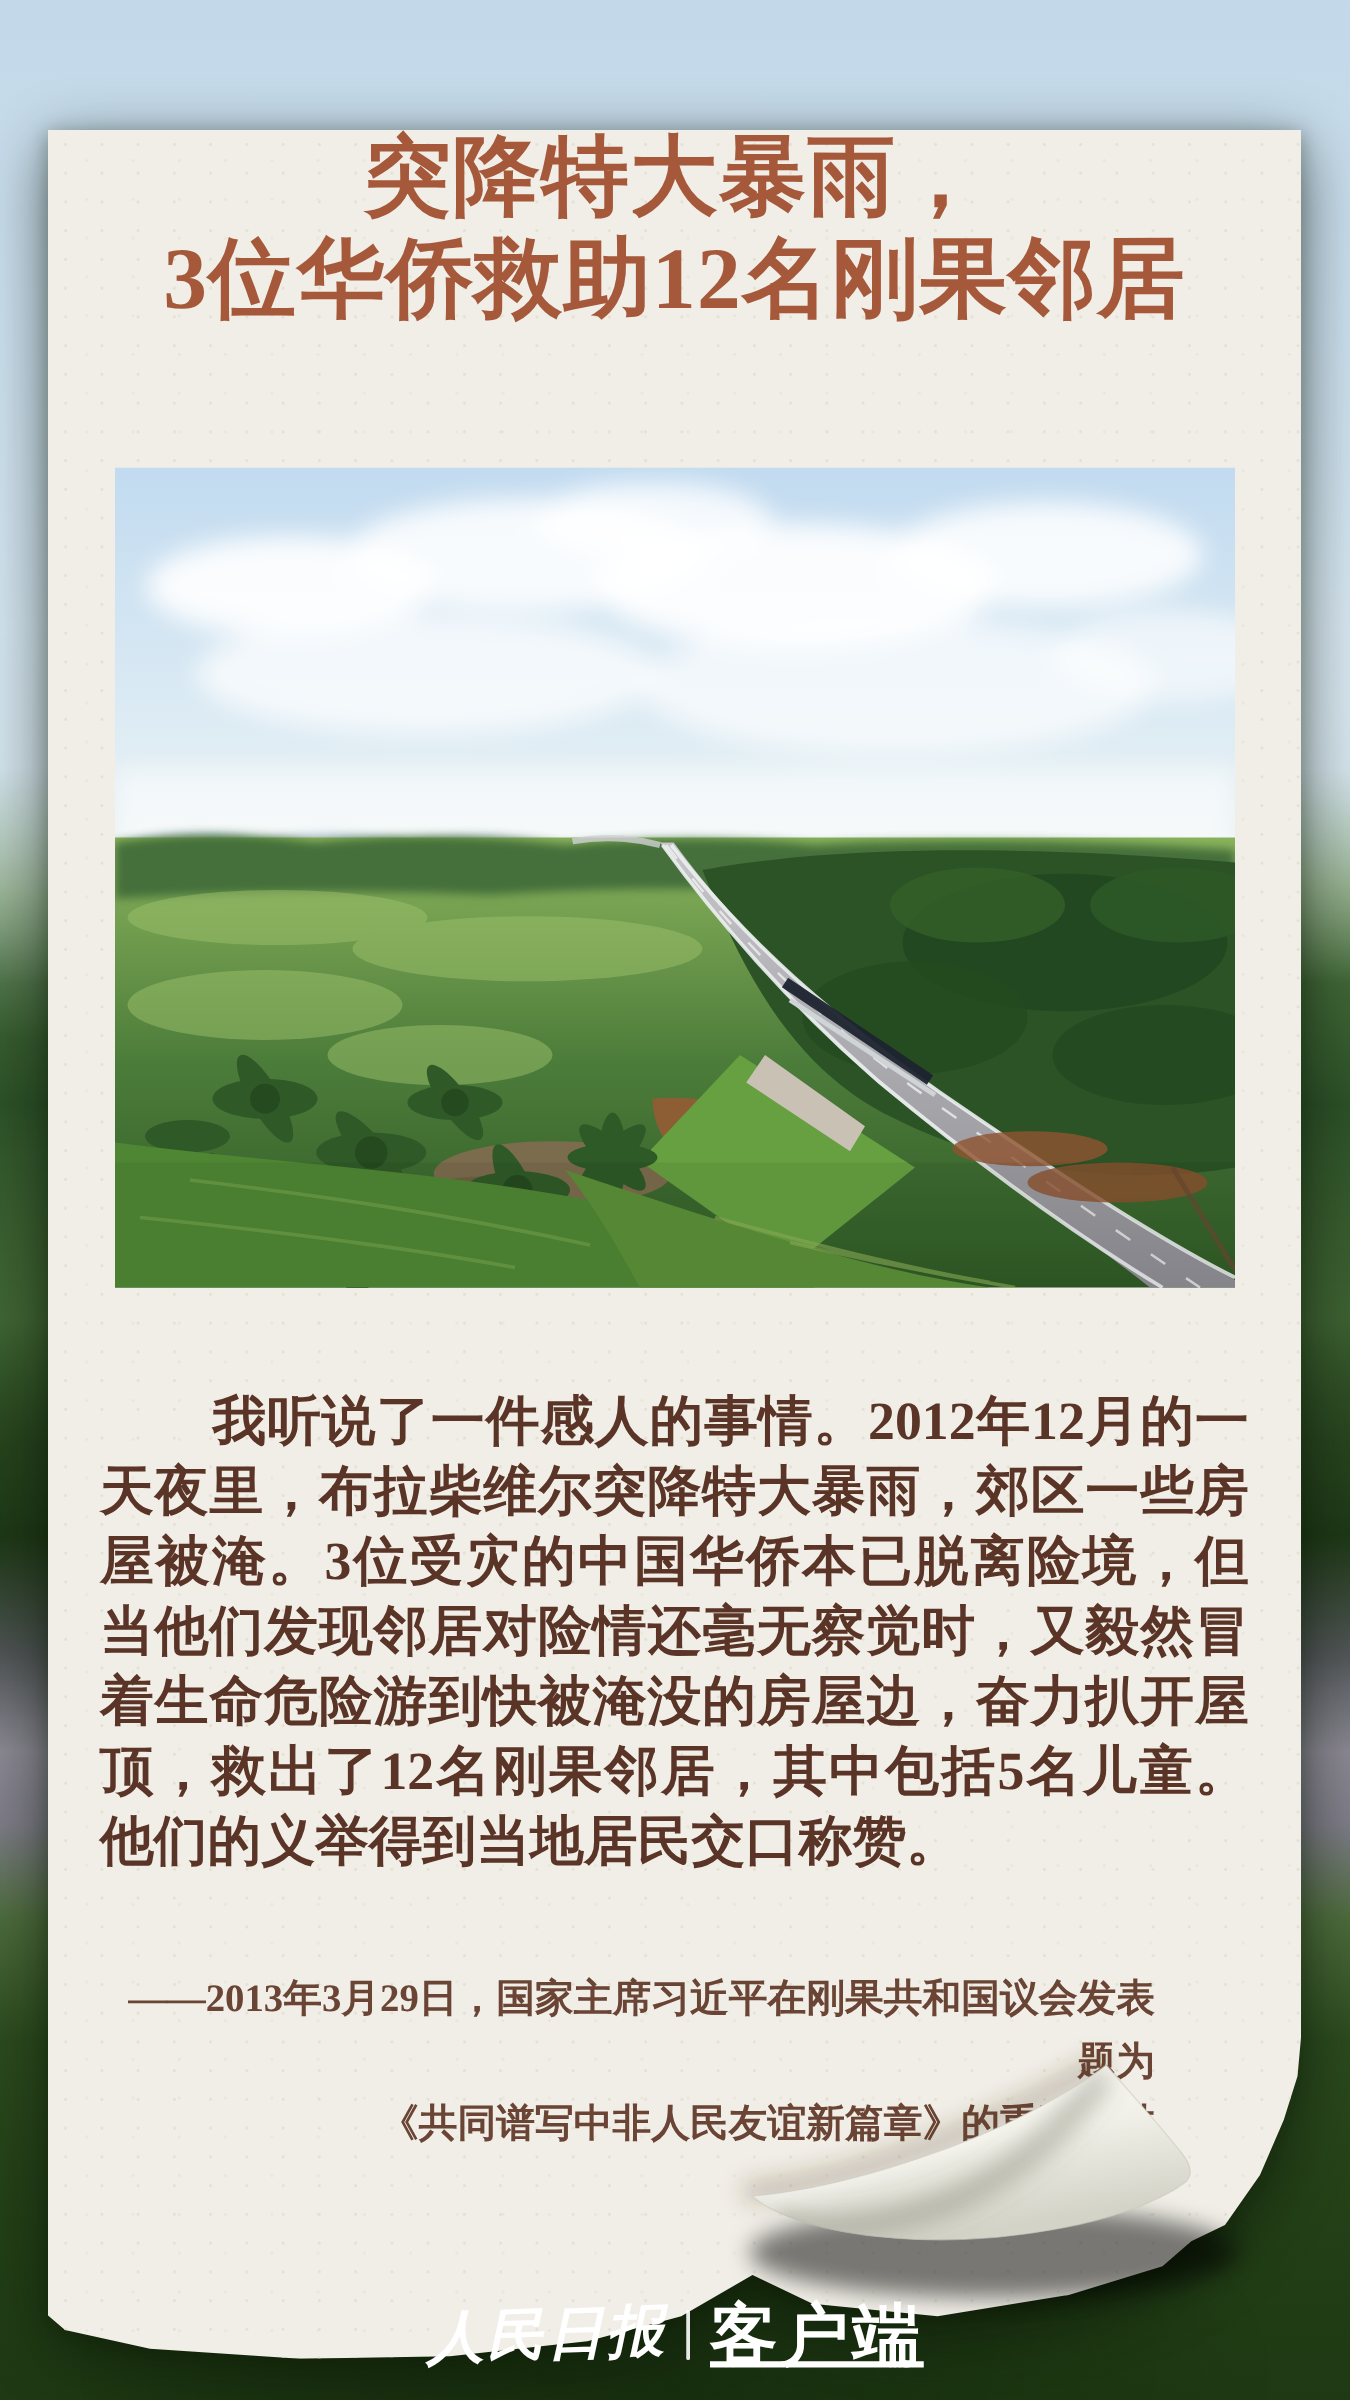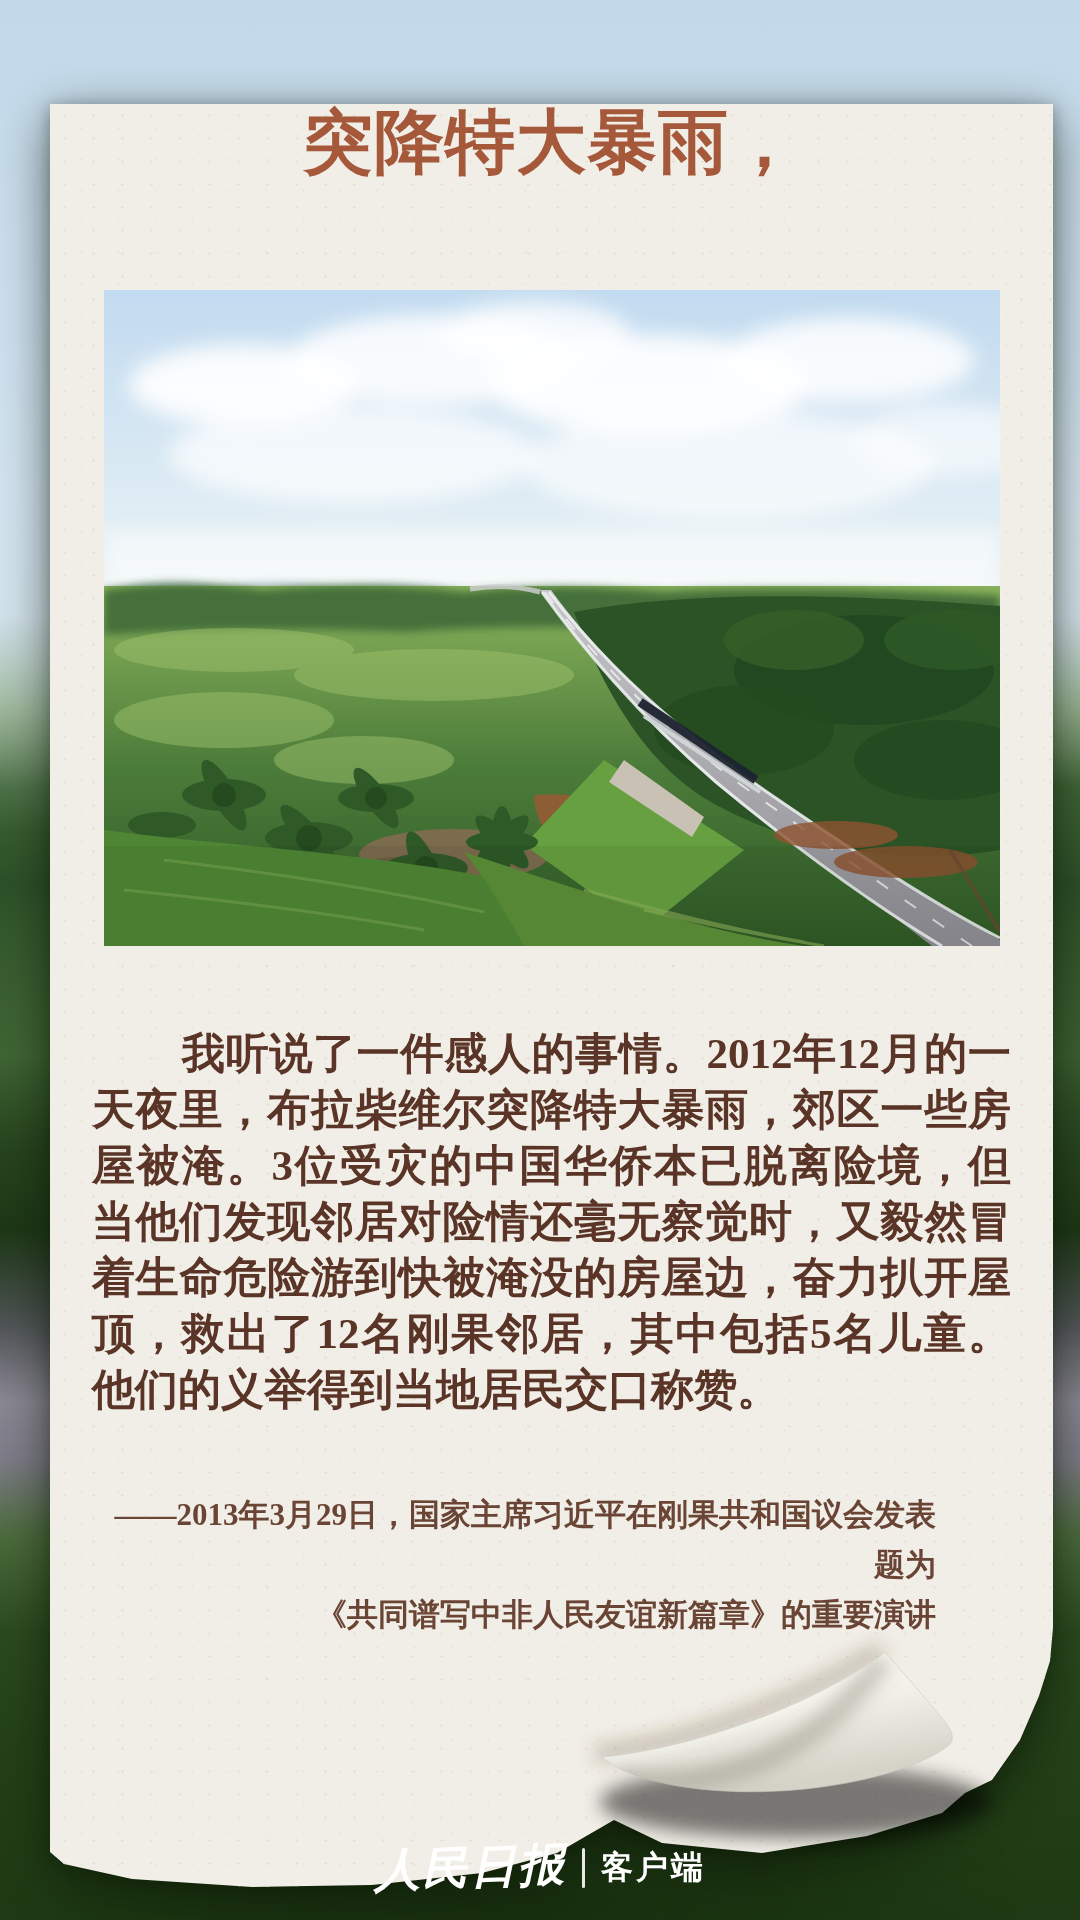--- a/index.html
+++ b/index.html
@@ -44,21 +44,20 @@
     background-color:#f0eee6;
     background-image:
       radial-gradient(#e3e0d2 1px, transparent 1.5px),
       radial-gradient(#e9e6da 1px, transparent 1.5px);
     background-size:29px 23px, 37px 31px;
     background-position:0 0, 13px 9px;
     clip-path:polygon(0px 0px,1003px 0px,1003px 1524px,1000px 1557px,989px 1592px,
       970px 1636px,942px 1676px,915px 1689px,892px 1709px,817px 1732px,712px 1749px,
       612px 1739px,564px 1716px,507px 1749px,432px 1769px,322px 1781px,202px 1783px,
       82px 1775px,14px 1760px,0px 1748px);
-    margin-left:12px;
   }
 
   .title{margin:63px 20px 0 20px;text-align:center;color:#a6593a;font-weight:900;}
   .title .t1{font-size:70px;line-height:78px;letter-spacing:1px;}
   .title .t2{font-size:70px;line-height:84px;letter-spacing:1px;}
 
   .photo{
     display:block;margin:108px auto 0 auto;width:896px;height:656px;
   }
 
@@ -82,37 +81,38 @@
   .brand-script{
     font-family:"DejaVu Serif","Liberation Serif",serif;
     font-size:46px;font-weight:700;font-style:italic;letter-spacing:2px;
     transform:rotate(-2deg);
   }
   .footer-bar{
     width:3px;height:40px;background:#ffffff;opacity:.9;margin:0 16px;border-radius:2px;
   }
   .brand-product{
     font-family:"Liberation Sans","DejaVu Sans",sans-serif;
-    font-size:32px;font-weight:700;letter-spacing:3px;
+    font-size:54px;font-weight:700;letter-spacing:3px;text-decoration:underline;
   }
 </style>
 </head>
 <body>
 
 <div class="poster">
 
   <div class="bg"></div>
   <div class="bg-blobs"></div>
   <div class="curl-backdrop-shadow"></div>
 
   <div class="paper-wrap">
     <div class="paper">
 
       <div class="title">
         <div class="t1">突降特大暴雨，</div>
+        <div class="t2">3位华侨救助12名刚果邻居</div>
       </div>
 
       <svg class="photo" viewBox="0 0 896 656" preserveAspectRatio="none">
         <defs>
           <linearGradient id="skyG" x1="0" y1="0" x2="0" y2="1">
             <stop offset="0" stop-color="#c2dbf0"></stop>
             <stop offset="0.6" stop-color="#dcebf4"></stop>
             <stop offset="1" stop-color="#eef4f4"></stop>
           </linearGradient>
           <linearGradient id="landG" x1="0" y1="0" x2="0" y2="1">

